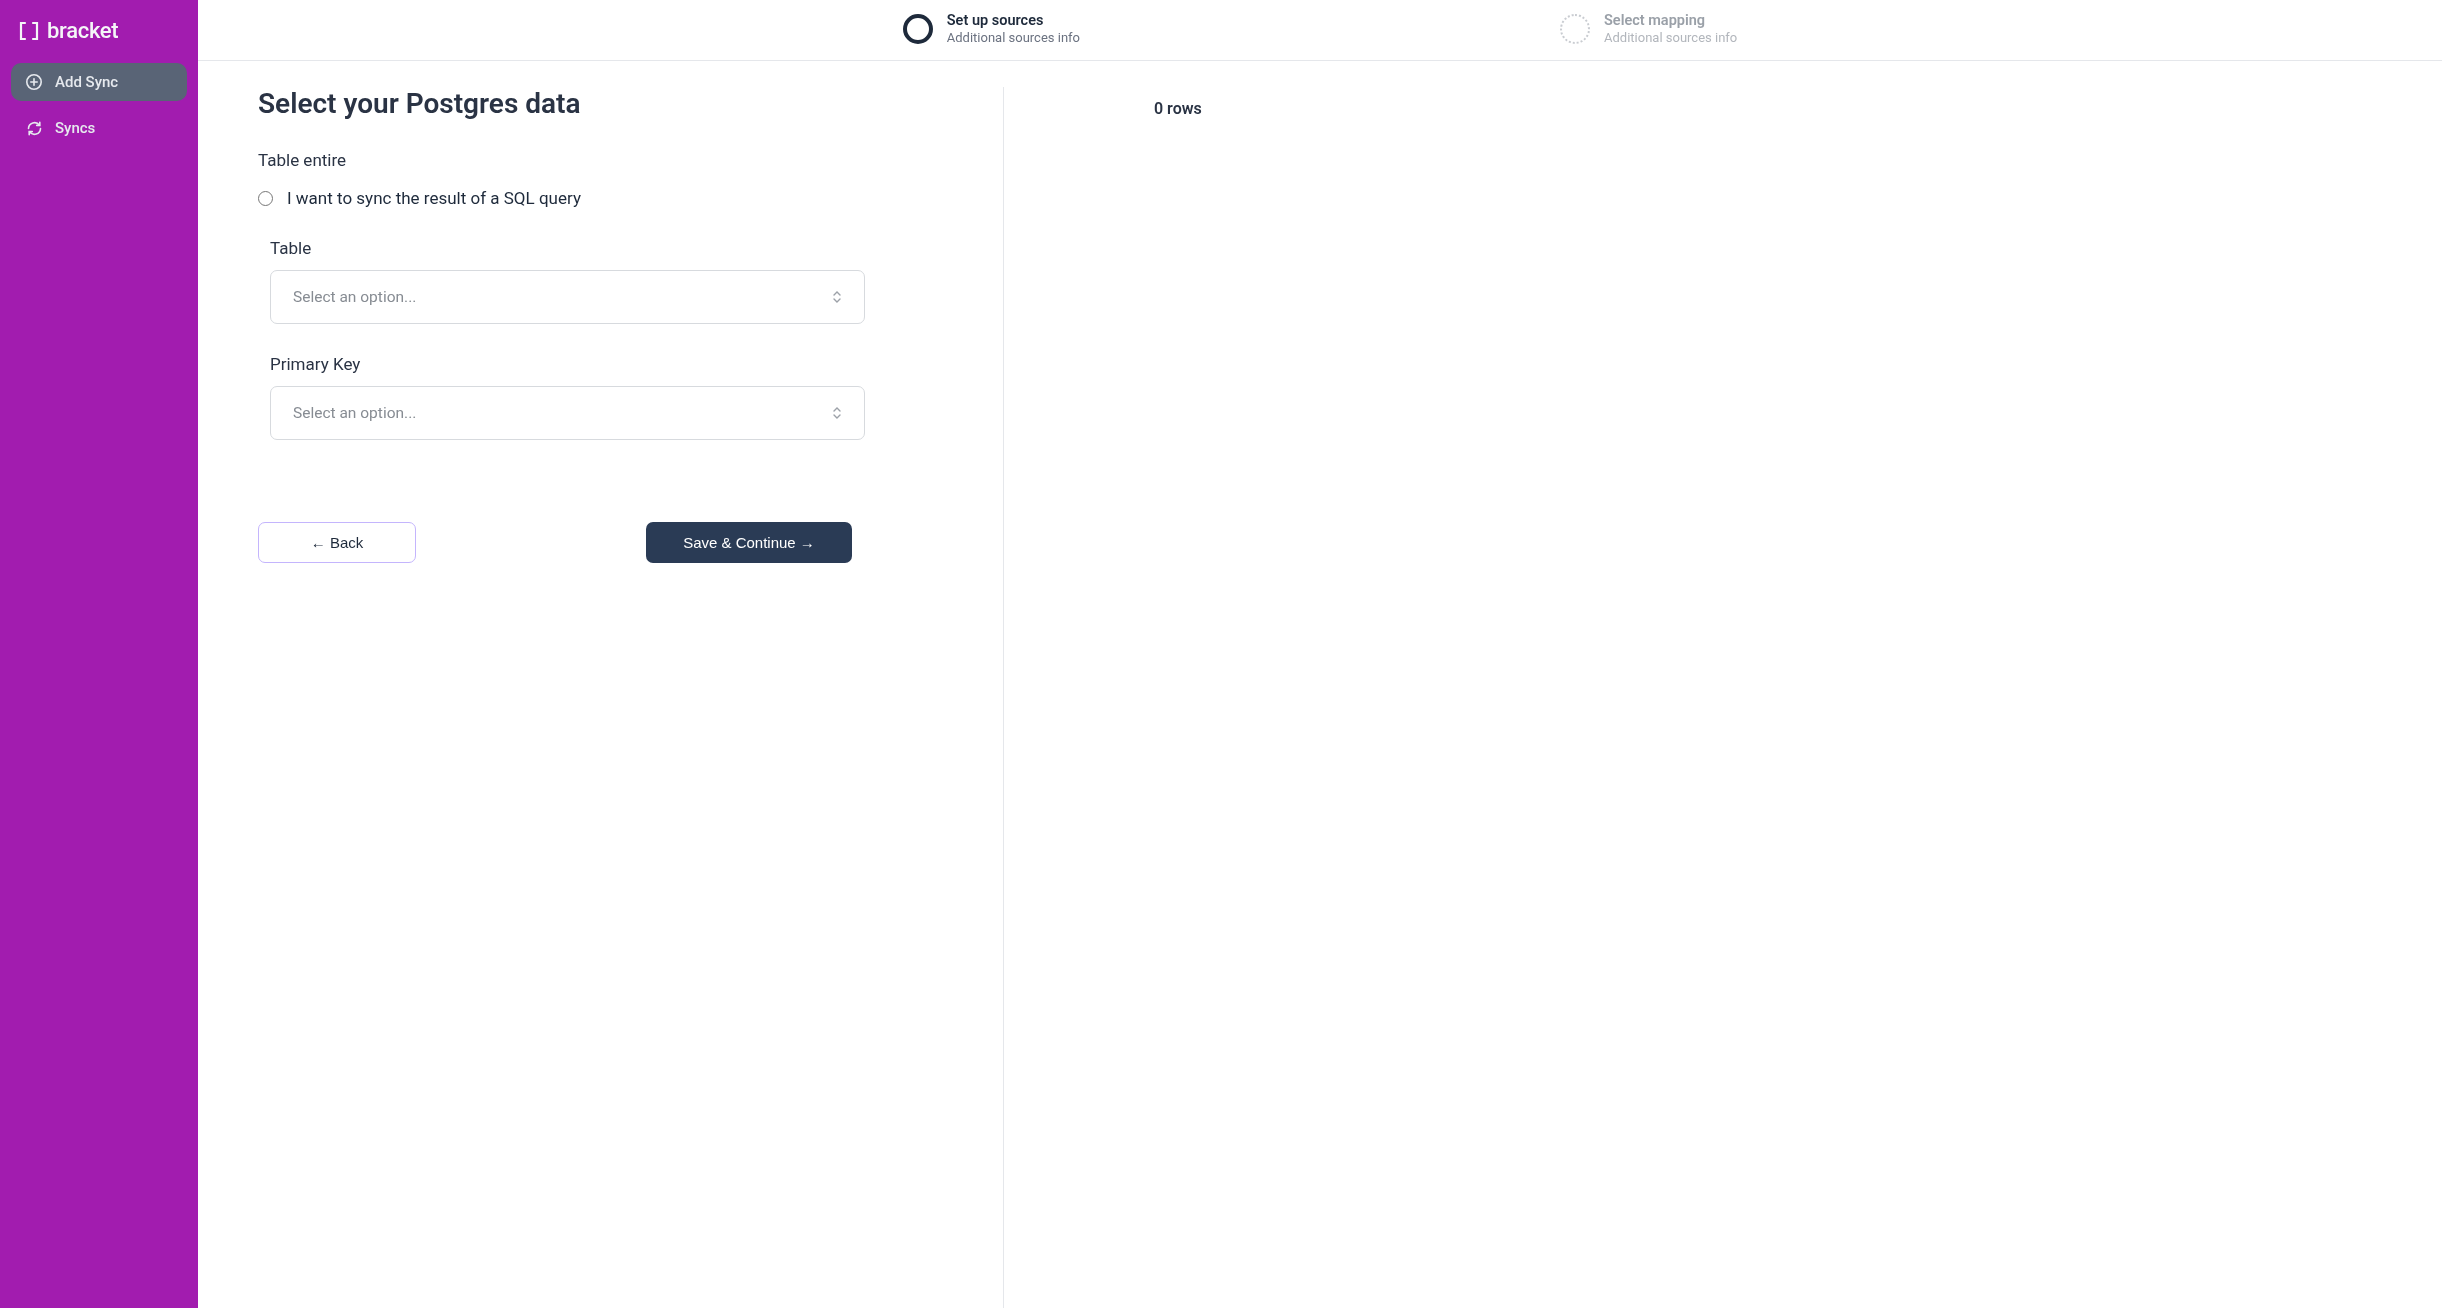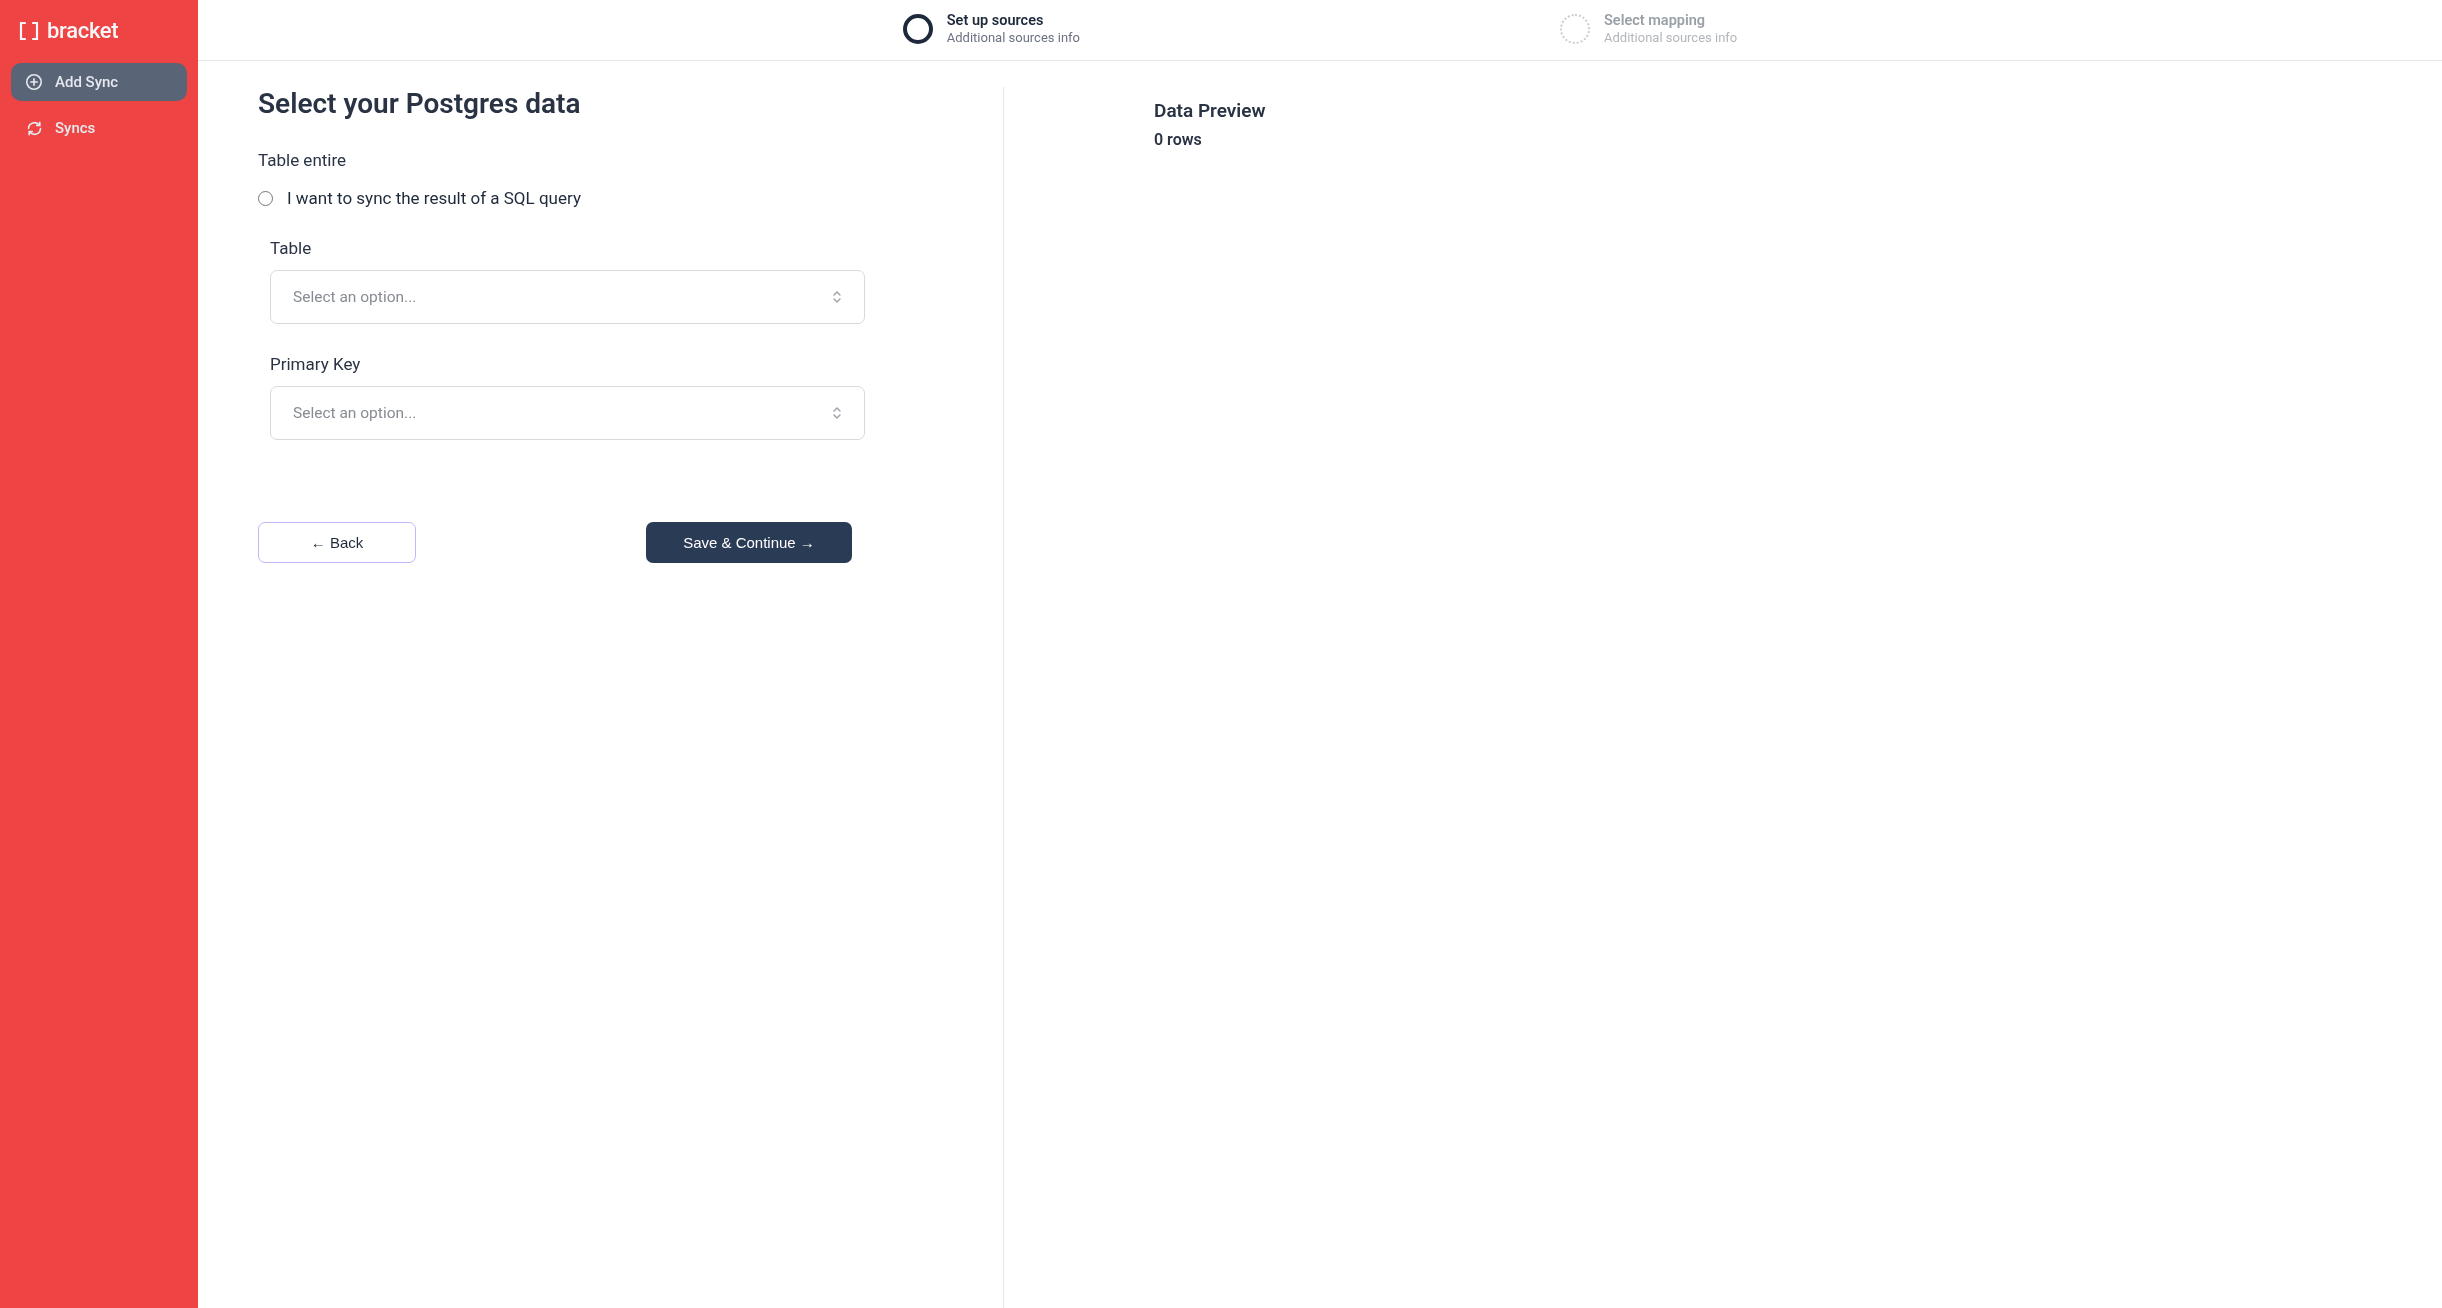--- a/index.html
+++ b/index.html
@@ -13,21 +13,21 @@
       color: #1e2a3b;
       overflow: hidden;
     }
     .app {
       display: flex;
       height: 100vh;
       width: 100vw;
     }
     .sidebar {
       width: 198px;
-      background: #ef4444;
+      background: #a21caf;
       color: #fff;
       flex-shrink: 0;
       padding: 18px 11px;
     }
     .logo {
       display: flex;
       align-items: center;
       gap: 8px;
       padding: 0 8px 20px 8px;
       font-size: 22px;
@@ -325,21 +325,20 @@
           </div>
         </div>
 
         <div class="button-row">
           <button class="btn btn-outline">← Back</button>
           <button class="btn btn-primary">Save &amp; Continue →</button>
         </div>
       </div>
 
       <div class="content-right">
-        <div class="preview-title">Data Preview</div>
         <div class="preview-rows">0 rows</div>
       </div>
 
     </div>
 
   </div>
 
 </div>
 
 </body></html>

